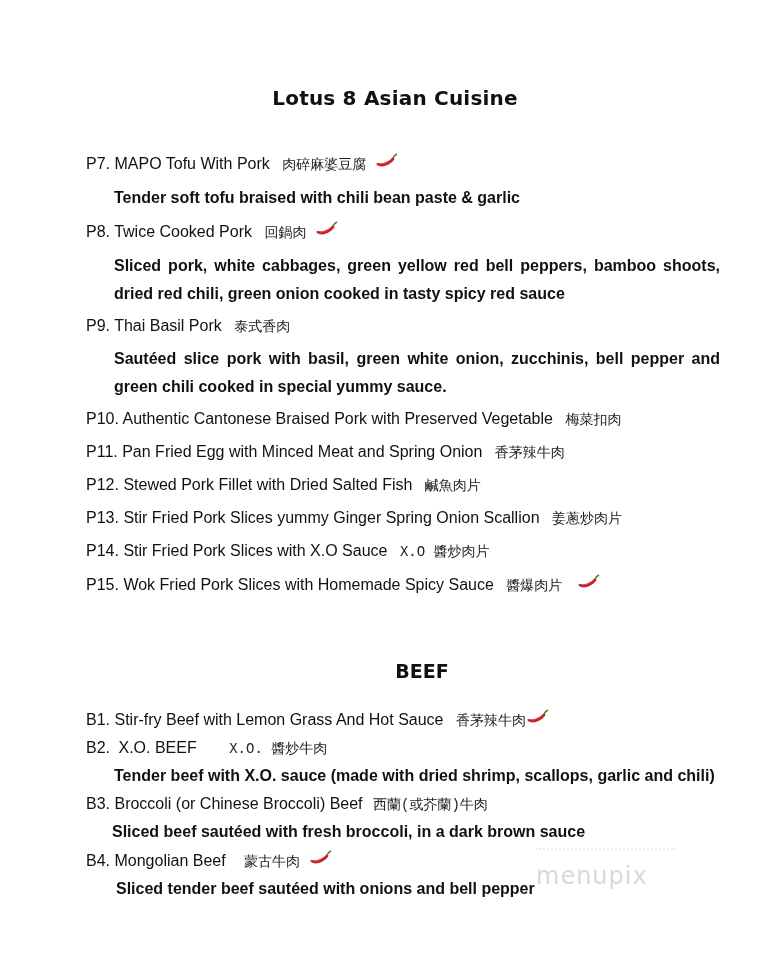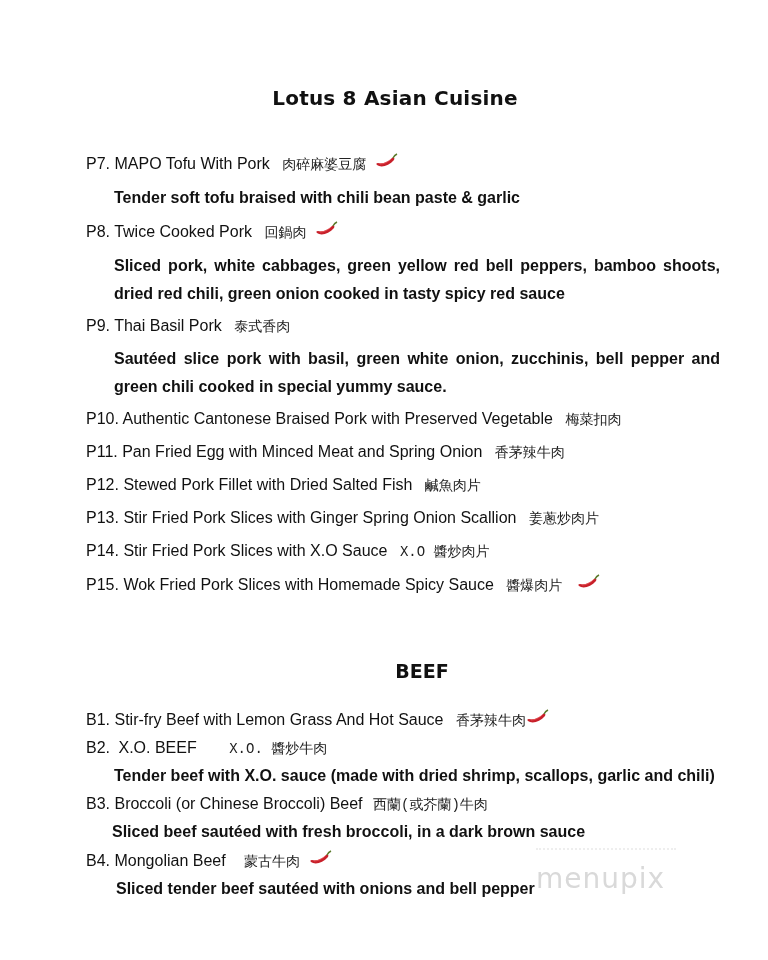--- a/index.html
+++ b/index.html
@@ -5,21 +5,21 @@
     html, body { margin: 0; padding: 0; background: #ffffff; }
     body { width: 768px; height: 960px; position: relative; overflow: hidden; color: #111; font-family: "Liberation Sans", "DejaVu Sans", sans-serif; }
     .title { position: absolute; top: 86px; left: 0; width: 790px; text-align: center; font-family: "DejaVu Sans", sans-serif; font-weight: bold; font-size: 20px; letter-spacing: 0.2px; color: #111; }
     .line { position: absolute; left: 86px; font-size: 16px; white-space: nowrap; line-height: 20px; }
     .desc { position: absolute; left: 114px; font-size: 16px; line-height: 28px; width: 606px; text-align: justify; font-weight: bold; }
     .desc.single { white-space: nowrap; }
     .desc.justify-line { text-align-last: left; }
     .zh { font-size: 14px; margin-left: 8px; color: #222; font-family: Liberation Mono, monospace; }
     .chili { display: inline-block; width: 24px; height: 16px; vertical-align: middle; margin-left: 4px; position: relative; top: -4px; }
     .section { position: absolute; top: 660px; left: 0; width: 844px; text-align: center; font-weight: bold; font-size: 19px; font-family: "DejaVu Sans", sans-serif; }
-    .watermark { position: absolute; left: 536px; top: 862px; font-size: 28px; color: #d9d9d9; font-family: "DejaVu Sans", sans-serif; letter-spacing: 1px; }
+    .watermark { position: absolute; left: 536px; top: 862px; font-size: 24px; color: #d9d9d9; font-family: "DejaVu Sans", sans-serif; letter-spacing: 1px; }
     .wm-dots { position: absolute; left: 536px; top: 848px; width: 140px; height: 3px; border-top: 2px dotted #eeeeee; }
   </style>
 </head>
 <body>
 
 <svg width="0" height="0" style="position:absolute">
   <defs>
     <symbol id="chili-sym" viewBox="0 0 24 16">
       <path d="M2 12 C6 15 14 13 19 7 C20 5 19 4 17 5 C13 9 8 11 3 10 C1 10 1 11 2 12 Z" fill="#c8202a"></path>
       <path d="M18 5 C19 3 20 2 22 1" stroke="#5a7a2a" stroke-width="1.5" fill="none"></path>
@@ -67,21 +67,21 @@
   <span>Pan Fried Egg with Minced Meat and Spring Onion</span>
   <span class="zh">香茅辣牛肉</span>
 </div>
 <div class="line" style="top:475px">
   <span>P12.</span>
   <span>Stewed Pork Fillet with Dried Salted Fish</span>
   <span class="zh">鹹魚肉片</span>
 </div>
 <div class="line" style="top:508px">
   <span>P13.</span>
-  <span>Stir Fried Pork Slices with Ginger Spring Onion Scallion</span>
+  <span>Stir Fried Pork Slices yummy Ginger Spring Onion Scallion</span>
   <span class="zh">姜蔥炒肉片</span>
 </div>
 <div class="line" style="top:541px">
   <span>P14.</span>
   <span>Stir Fried Pork Slices with X.O Sauce</span>
   <span class="zh">X.O 醬炒肉片</span>
 </div>
 <div class="line" style="top:575px">
   <span>P15.</span>
   <span>Wok Fried Pork Slices with Homemade Spicy Sauce</span>

